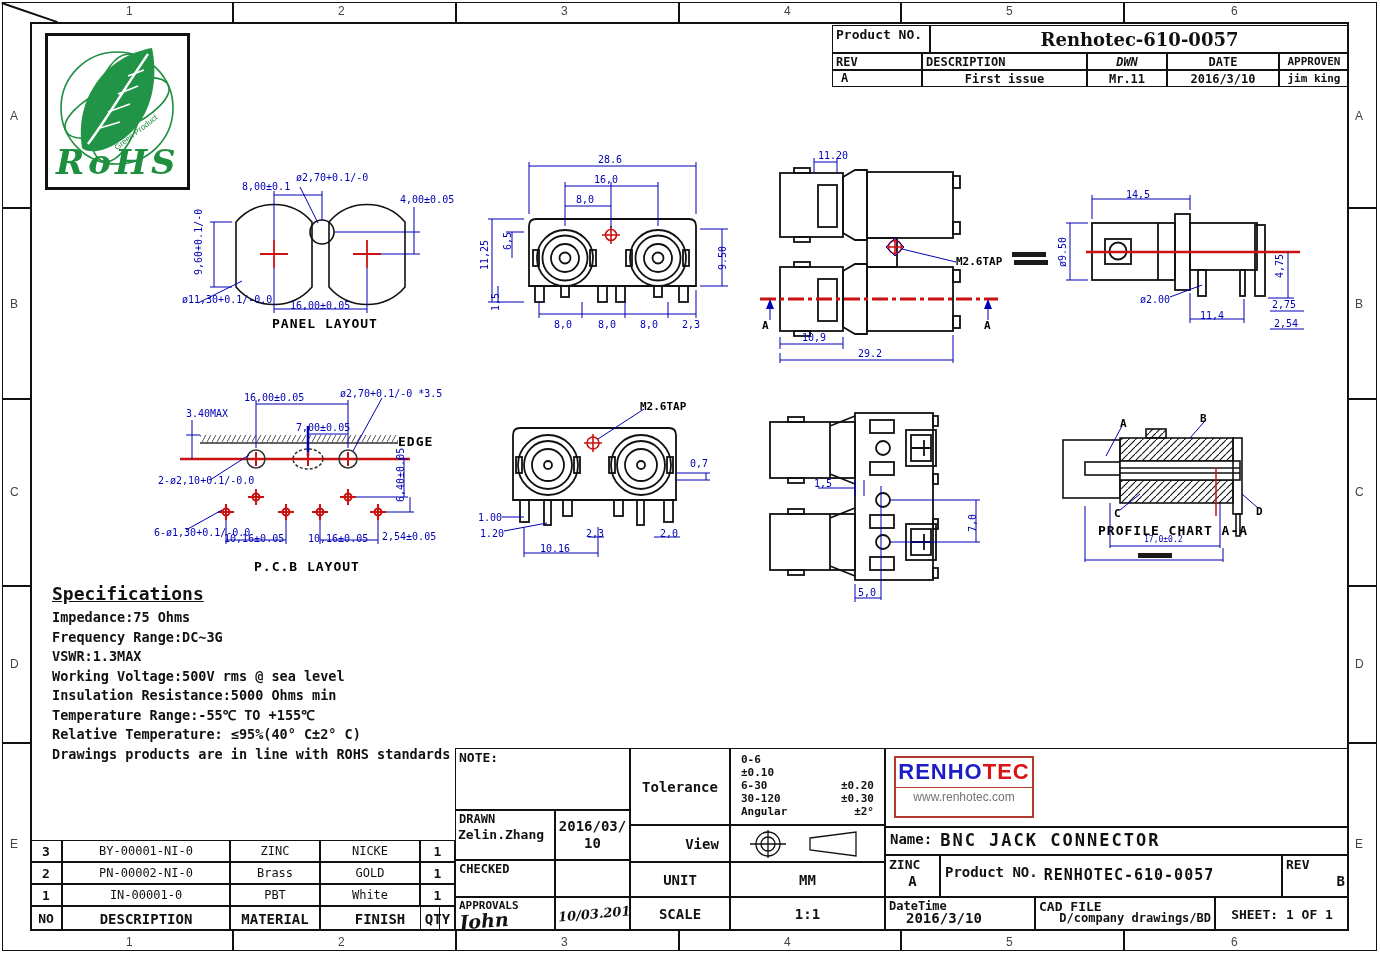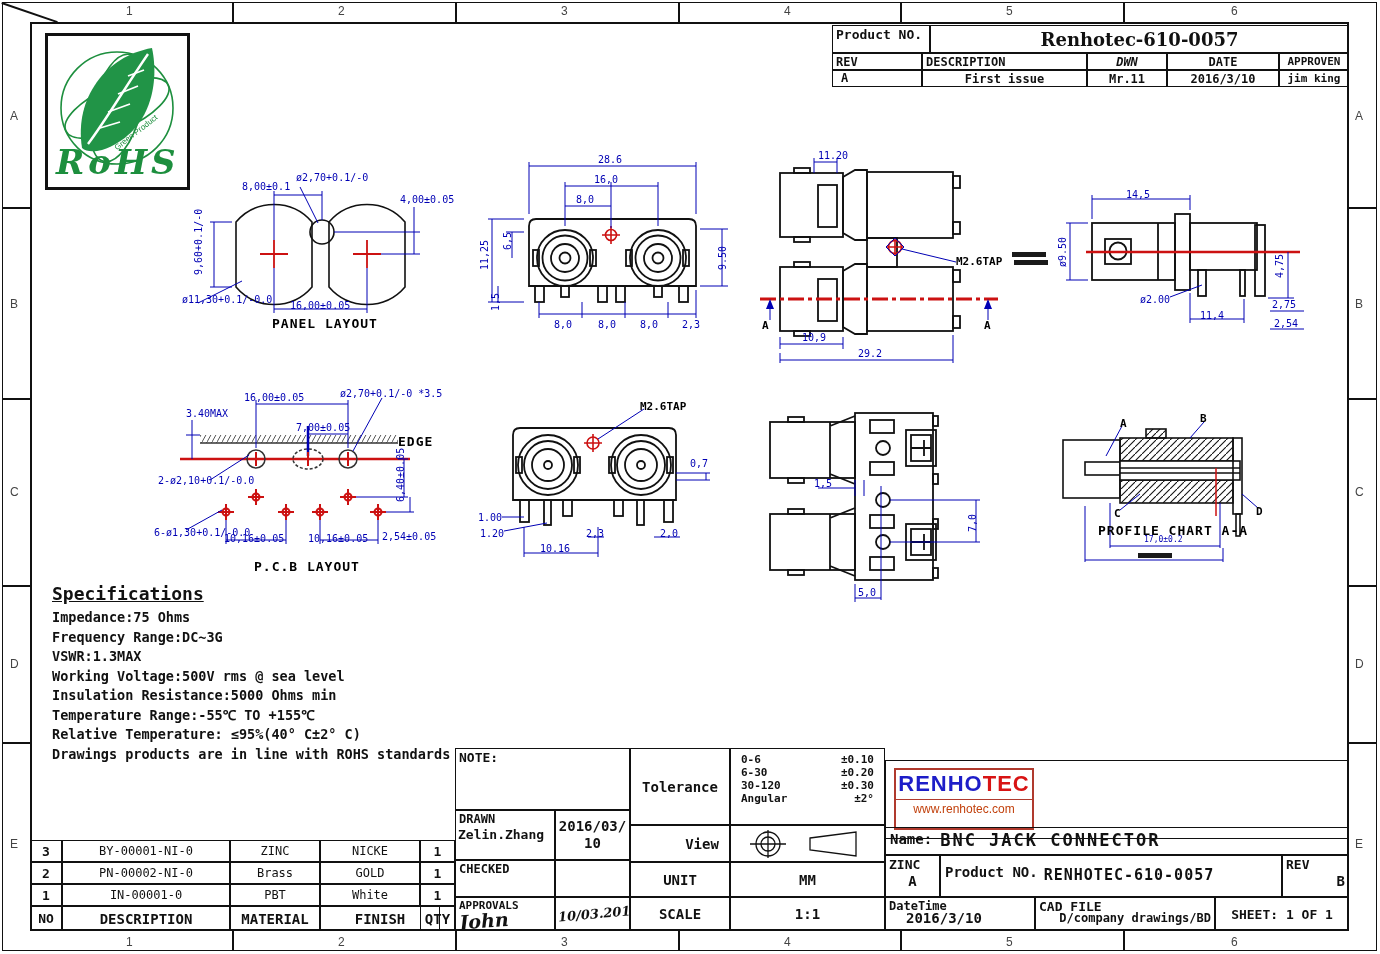--- a/index.html
+++ b/index.html
@@ -565,21 +565,21 @@
       <span class="sig abs" style="left:4px;top:10px;font-size:19px;transform:rotate(-4deg);">John Kine</span>
     </div>
     <div class="cell" style="left:100px;top:149px;width:75px;height:34px;">
       <span class="sig abs" style="left:2px;top:8px;font-size:13px;transform:rotate(-5deg);">10/03.2016</span>
     </div>
 
     <div class="cell ctr" style="left:175px;top:0;width:100px;height:77px;font-weight:bold;font-size:14px;">
       <span>Tolerance</span>
     </div>
     <div class="cell" style="left:275px;top:0;width:155px;height:77px;font-size:11px;font-weight:bold;padding:4px 10px;">
-      <div style="display:flex;justify-content:space-between;">
+      <div style="display:flex;justify-content:space-between;flex-direction:column;">
           <span>0-6</span>
           <span>±0.10</span>
         </div>
       <div style="display:flex;justify-content:space-between;">
           <span>6-30</span>
           <span>±0.20</span>
         </div>
       <div style="display:flex;justify-content:space-between;">
           <span>30-120</span>
           <span>±0.30</span>
@@ -609,24 +609,24 @@
     <div class="cell ctr" style="left:275px;top:114px;width:155px;height:35px;font-weight:bold;font-size:14px;">
       <span>MM</span>
     </div>
     <div class="cell ctr" style="left:175px;top:149px;width:100px;height:34px;font-weight:bold;font-size:14px;">
       <span>SCALE</span>
     </div>
     <div class="cell ctr" style="left:275px;top:149px;width:155px;height:34px;font-weight:bold;font-size:14px;">
       <span>1:1</span>
     </div>
 
-    <div class="cell" style="left:430px;top:12px;width:464px;height:79px;">
+    <div class="cell" style="left:430px;top:0;width:464px;height:79px;">
       <div class="abs" style="left:8px;top:7px;width:140px;height:62px;border:2px solid #b03a2e;background:#fff;text-align:center;">
         <div style="font-family:'Liberation Sans',sans-serif;font-weight:bold;font-size:22px;letter-spacing:1px;line-height:1.3;"><span style="color:#1d1dc8;">RENHO</span><span style="color:#d81414;">TEC</span></div>
-        <div style="font-family:'Liberation Sans',sans-serif;font-size:12px;color:#c2410c;border-top:1.5px solid #b03a2e;padding-top:2px;">www.renhotec.com</div>
+        <div style="font-family:'Liberation Sans',sans-serif;font-size:12px;color:#737373;border-top:1.5px solid #b03a2e;padding-top:2px;">www.renhotec.com</div>
       </div>
     </div>
     <div class="cell" style="left:430px;top:79px;width:464px;height:28px;">
       <span style="font-weight:bold;font-size:14px;padding:3px 4px;float:left;">Name:</span>
       <span style="font-weight:bold;font-size:17px;letter-spacing:2px;padding:2px 4px;float:left;">BNC JACK CONNECTOR</span>
     </div>
     <div class="cell" style="left:430px;top:107px;width:55px;height:42px;">
       <span class="lab" style="font-size:13px;">ZINC</span>
       <span style="display:block;text-align:center;font-weight:bold;font-size:14px;">A</span>
     </div>

